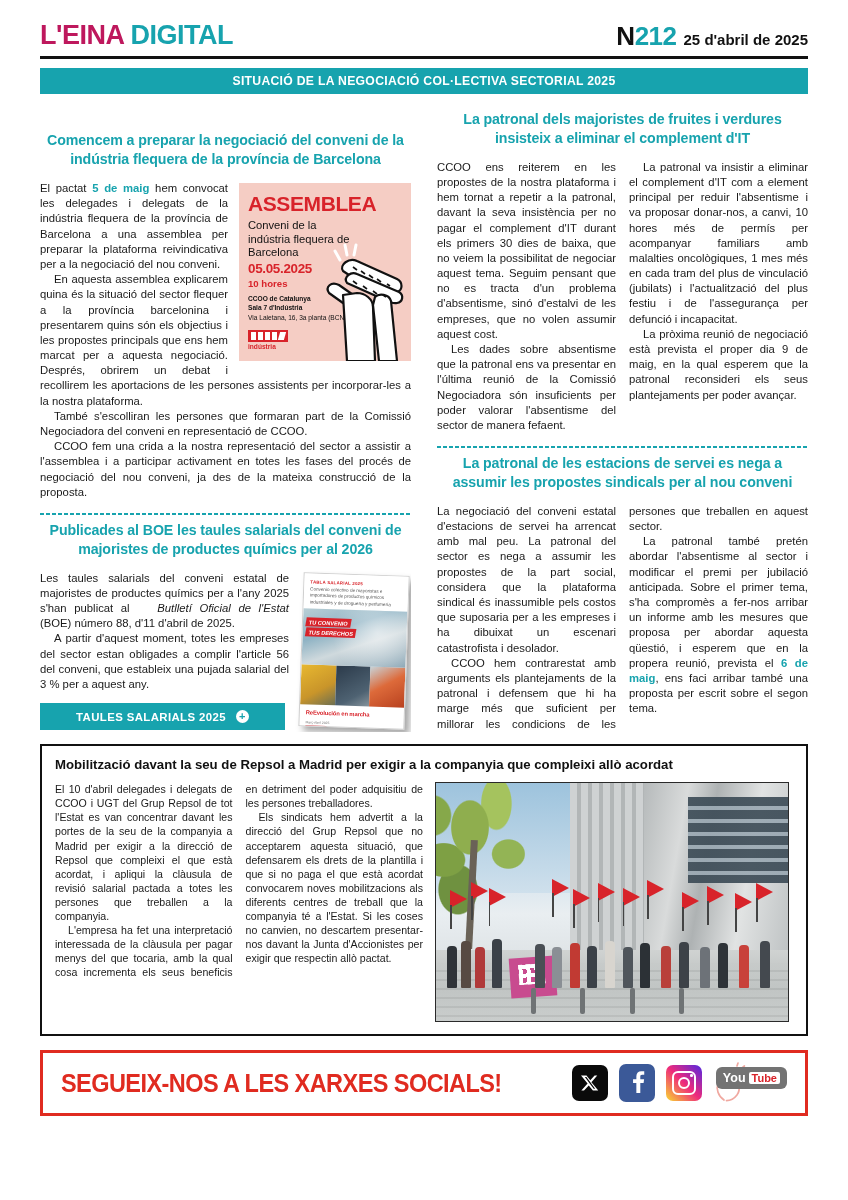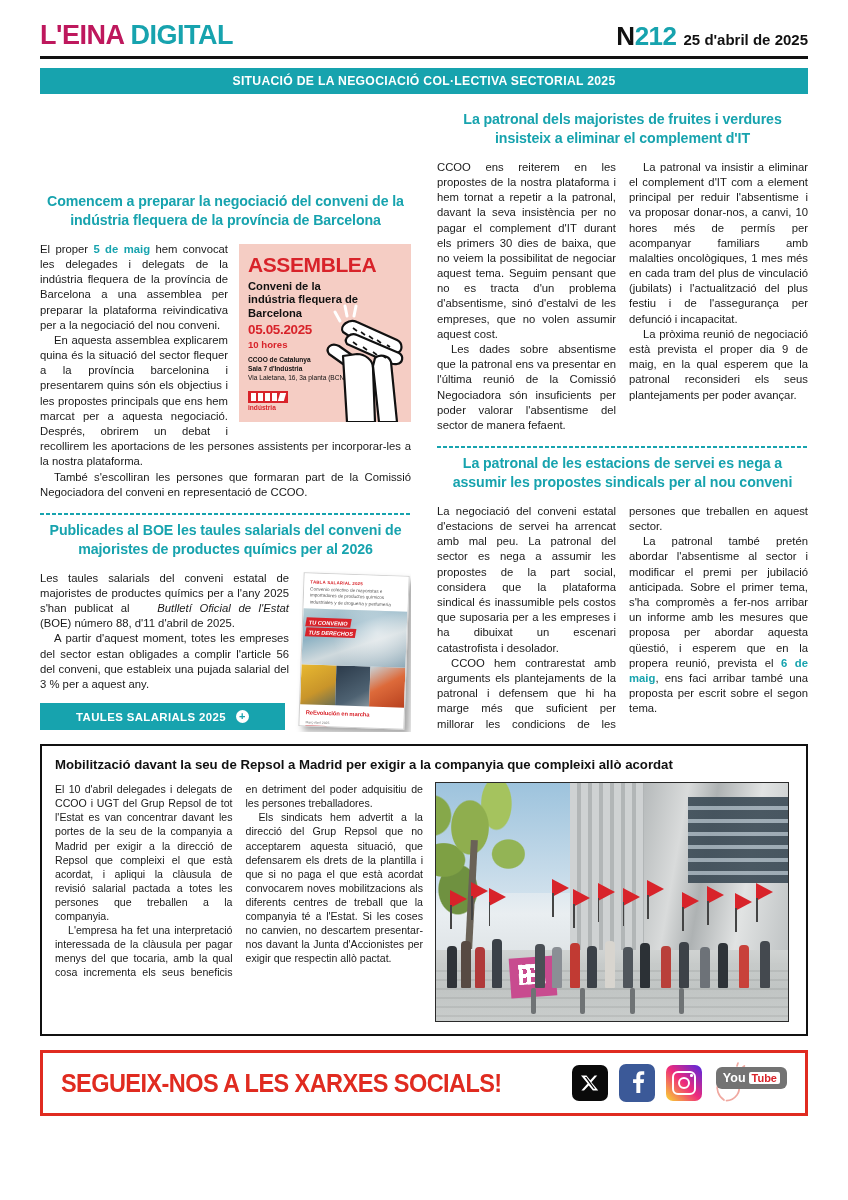--- a/index.html
+++ b/index.html
@@ -54,21 +54,21 @@
 
   
   .flow-wrap{overflow:hidden;}
   .poster-float{float:right;width:172px;margin:2px 0 6px 11px;}
   .txt-just{text-align:justify;font-size:11.3px;line-height:1.345;margin:0;hyphens:auto;-webkit-hyphens:auto;}
   .txt-just + .txt-just{text-indent:14px;}
 
   
   .poster{position:relative;width:172px;height:178px;background:#f5cdc4;overflow:hidden;}
   .poster .ptitle{position:absolute;left:9px;top:9px;font-size:21px;font-weight:bold;color:#d8232a;letter-spacing:-0.4px;}
-  .poster .psub{position:absolute;left:9px;top:36px;width:112px;font-size:11.2px;font-weight:bold;color:#111;line-height:1.22;}
+  .poster .psub{position:absolute;left:9px;top:36px;width:112px;font-size:11.2px;font-weight:normal;color:#111;line-height:1.22;}
   .poster .pdate{position:absolute;left:9px;top:78px;font-size:13.4px;font-weight:bold;color:#d8232a;letter-spacing:-0.3px;}
   .poster .phour{position:absolute;left:9px;top:95px;font-size:9.6px;font-weight:bold;color:#d8232a;}
   .poster .paddr{position:absolute;left:9px;top:111px;font-size:6.6px;font-weight:bold;color:#111;line-height:1.42;}
   .poster .paddr .light{font-weight:normal;}
   .poster .plogo{position:absolute;left:9px;bottom:11px;}
   .ccoo-mark{display:flex;align-items:center;gap:2px;background:#d8232a;padding:2px 3px;width:max-content;}
   .ccoo-mark i{display:block;width:5px;height:8px;background:#fff;font-style:normal;}
   .ccoo-mark .slash{width:6px;height:8px;background:#fff;transform:skewX(-16deg);}
   .plogo .sub{font-size:6.6px;color:#d8232a;font-weight:bold;margin-top:1px;}
   .fist{position:absolute;right:2px;bottom:0;width:96px;height:140px;}
@@ -230,23 +230,24 @@
                 <g stroke="#111" stroke-width="1.6" fill="none">
                   <path d="M40 46 l4 3 M48 50 l4 3 M56 54 l4 3 M64 58 l4 3 M74 63 l3 2"></path>
                   <path d="M40 60 l4 3 M50 65 l4 3 M60 70 l4 3 M70 74 l3 2"></path>
                 </g>
                 <g stroke="#fff" stroke-width="3" stroke-linecap="round">
                   <path d="M22 30 l5 9 M32 24 l2 10 M43 24 l-2 10"></path>
                 </g>
               </svg>
             </div>
           </div>
-          <p class="txt-just"><span>El proper </span><span class="hl">5 de maig</span><span> hem convocat les delegades i delegats de la indústria flequera de la província de Barcelona a una assemblea per preparar la plataforma reivindicativa per a la negociació del nou conveni.</span></p>
+          <p class="txt-just"><span>El pactat </span><span class="hl">5 de maig</span><span> hem convocat les delegades i delegats de la indústria flequera de la província de Barcelona a una assemblea per preparar la plataforma reivindicativa per a la negociació del nou conveni.</span></p>
           <p class="txt-just">En aquesta assemblea explicarem quina és la situació del sector flequer a la província barcelonina i presentarem quins són els objectius i les propostes principals que ens hem marcat per a aquesta negociació. Després, obrirem un debat i recollirem les aportacions de les persones assistents per incorporar-les a la nostra plataforma.</p>
           <p class="txt-just">També s'escolliran les persones que formaran part de la Comissió Negociadora del conveni en representació de CCOO.</p>
+          <p class="txt-just">CCOO fem una crida a la nostra representació del sector a assistir a l'assemblea i a participar activament en totes les fases del procés de negociació del nou conveni, ja des de la mateixa construcció de la proposta.</p>
         </div>
       </div>
 
       <div class="hdiv"></div>
 
       <div>
         <h2 class="art">Publicades al BOE les taules salarials del conveni de majoristes de productes químics per al 2026</h2>
         <div class="flow-wrap">
           <div class="doc-float">
             <div class="doc">

